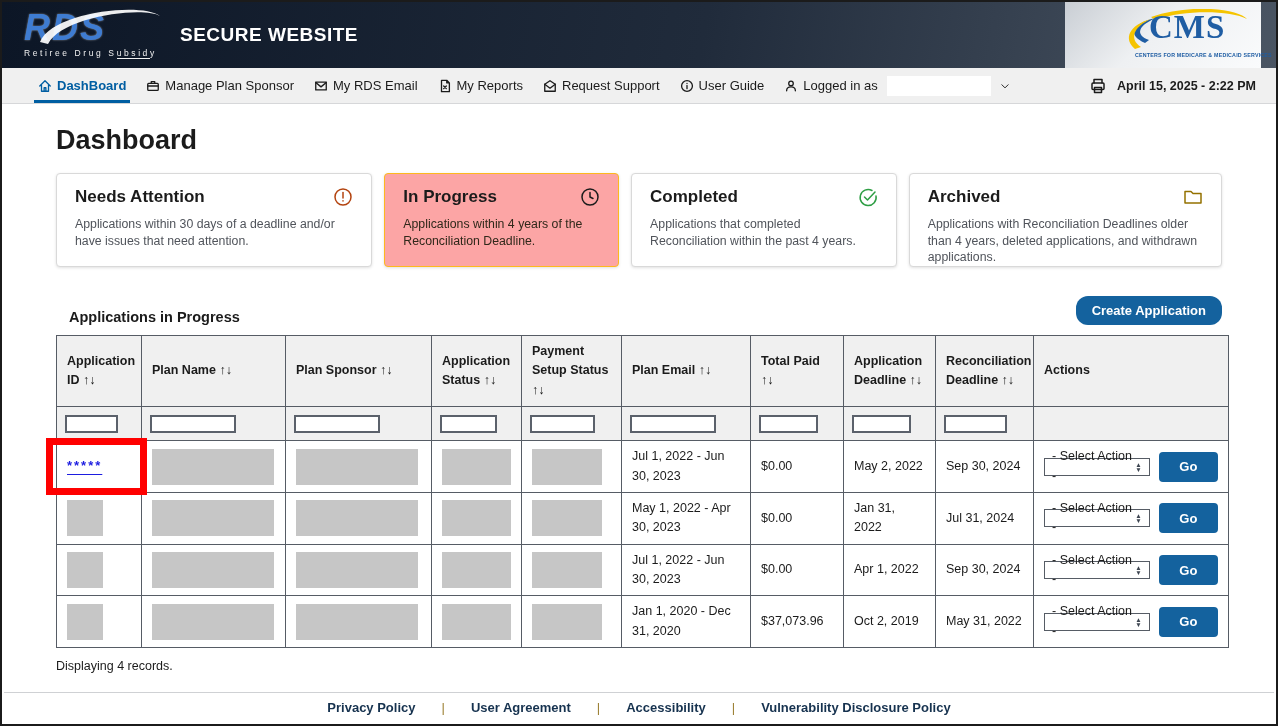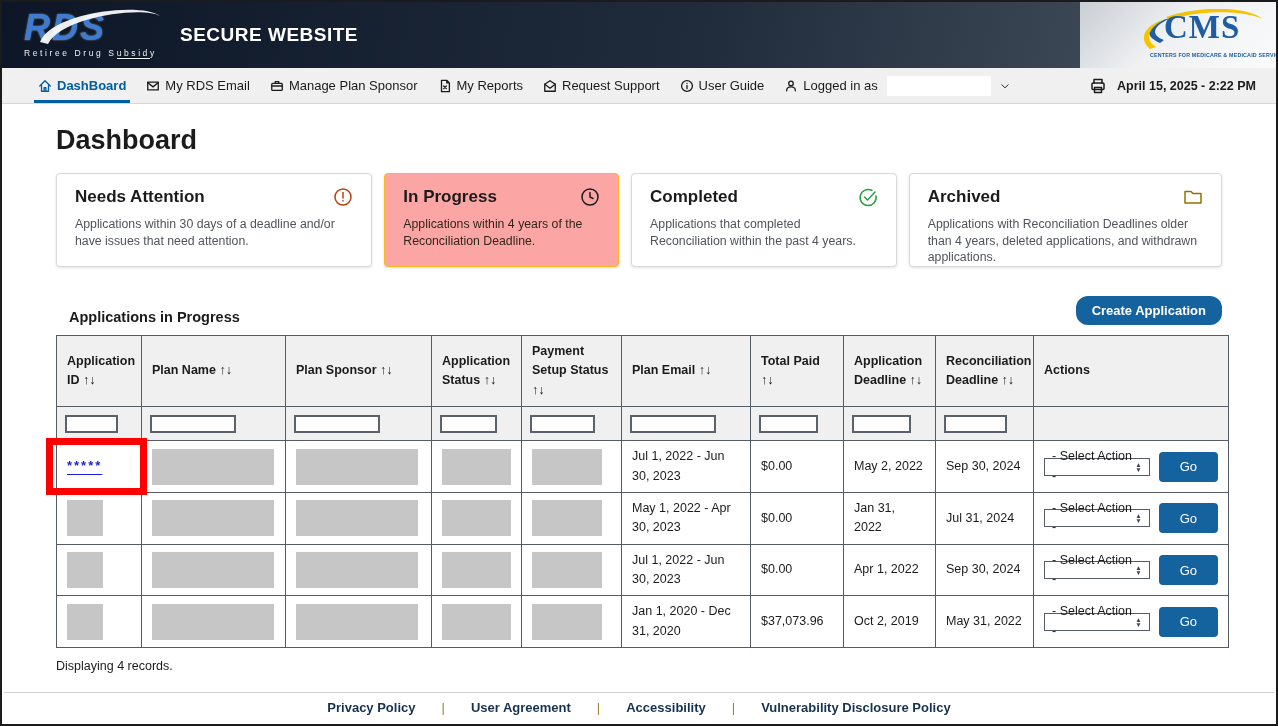--- a/index.html
+++ b/index.html
@@ -28,21 +28,21 @@
     font-family:"Liberation Sans", sans-serif;
   }
   .rds-tagline {
     color:#f1f1f1; font-size:8.5px; letter-spacing:2.6px; margin-top:3px; white-space:nowrap;
   }
   .rds-tagline .u { border-bottom:1px solid #f1f1f1; }
   .site-label {
     color:#ffffff; font-size:19px; font-weight:bold; letter-spacing:0.5px; margin-left:26px;
   }
   .cms-box {
-    position:absolute; right:0; top:0; height:66px; width:196px;
+    position:absolute; right:15px; top:0; height:66px; width:196px;
     background:linear-gradient(135deg,#c9ced4 0%,#eef0f2 45%,#fafbfc 100%);
     display:flex; align-items:center; justify-content:center;padding-left:48px;
   }
   .cms-logo { position:relative; width:132px; height:52px; }
   .cms-logo svg { position:absolute; left:0; top:0; }
   .cms-acronym {
     position:absolute; left:28px; top:2px;
     font-family:"Liberation Serif", serif; font-weight:bold;
     font-size:33px; color:#1f5da3; letter-spacing:1px; line-height:1;
   }
@@ -125,21 +125,21 @@
     text-underline-offset:4px; font-size:13px;
   }
   .actions-cell { display:flex; align-items:center; gap:9px; }
   .select-box {
     width:113px; height:18px; background:#ffffff; border:1px solid #565c65;
     display:flex; align-items:center; padding:0 7px; cursor:pointer; font-size:12.5px;
     justify-content:space-between;
   }
   .updown { display:flex; flex-direction:column; line-height:5px; font-size:6.5px; color:#3d4551; }
   .btn-go {
-    background:#14629e; color:#fff; font-weight:normal; font-size:13px; border:none;
+    background:#14629e; color:#fff; font-weight:bold; font-size:13px; border:none;
     border-radius:4px; width:64px; height:30px; cursor:pointer;
     font-family:"Liberation Sans", sans-serif;
   }
 
   .record-count { font-size:12.5px; margin-top:11px; }
   .secure-area { display:flex; align-items:center; gap:6px; font-size:12.5px; margin-top:23px; letter-spacing:0.4px; }
 
   
   .footer {
     position:absolute; left:2px; right:2px; bottom:2px; height:30px;
@@ -179,31 +179,31 @@
 
 <div class="navbar">
   <div class="nav-item active">
     <svg class="icon blue" width="14" height="14" viewBox="0 0 16 16">
         <path d="M2 8 L8 2 L14 8 M4 7 V14 H12 V7 M7 14 V10 H9 V14"></path>
       </svg>
     <span>DashBoard</span>
   </div>
   <div class="nav-item">
     <svg class="icon" width="14" height="14" viewBox="0 0 16 16">
+        <rect x="2" y="5" width="12" height="8" rx="1"></rect>
+        <path d="M6 5 V3 H10 V5 M2 8 H14"></path>
+      </svg>
+    <span>Manage Plan Sponsor</span>
+  </div>
+  <div class="nav-item">
+    <svg class="icon" width="14" height="14" viewBox="0 0 16 16">
         <rect x="2" y="3.5" width="12" height="9"></rect>
         <path d="M2 4 L8 9 L14 4"></path>
       </svg>
     <span>My RDS Email</span>
-  </div>
-  <div class="nav-item">
-    <svg class="icon" width="14" height="14" viewBox="0 0 16 16">
-        <rect x="2" y="5" width="12" height="8" rx="1"></rect>
-        <path d="M6 5 V3 H10 V5 M2 8 H14"></path>
-      </svg>
-    <span>Manage Plan Sponsor</span>
   </div>
   <div class="nav-item">
     <svg class="icon" width="14" height="14" viewBox="0 0 16 16">
         <path d="M4 1.5 H10 L13 4.5 V14.5 H4 Z M10 1.5 V4.5 H13"></path>
         <path d="M6.5 8 L9.5 11 M9.5 8 L6.5 11"></path>
       </svg>
     <span>My Reports</span>
   </div>
   <div class="nav-item">
     <svg class="icon" width="14" height="14" viewBox="0 0 16 16">

